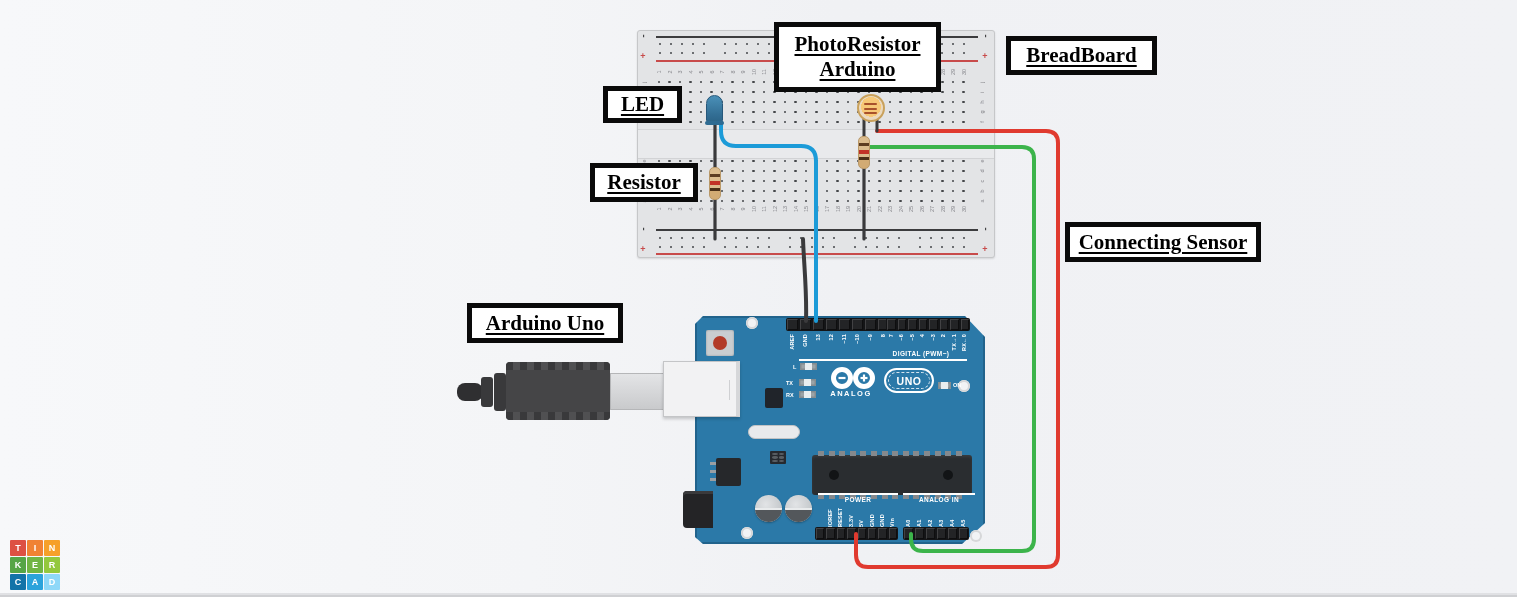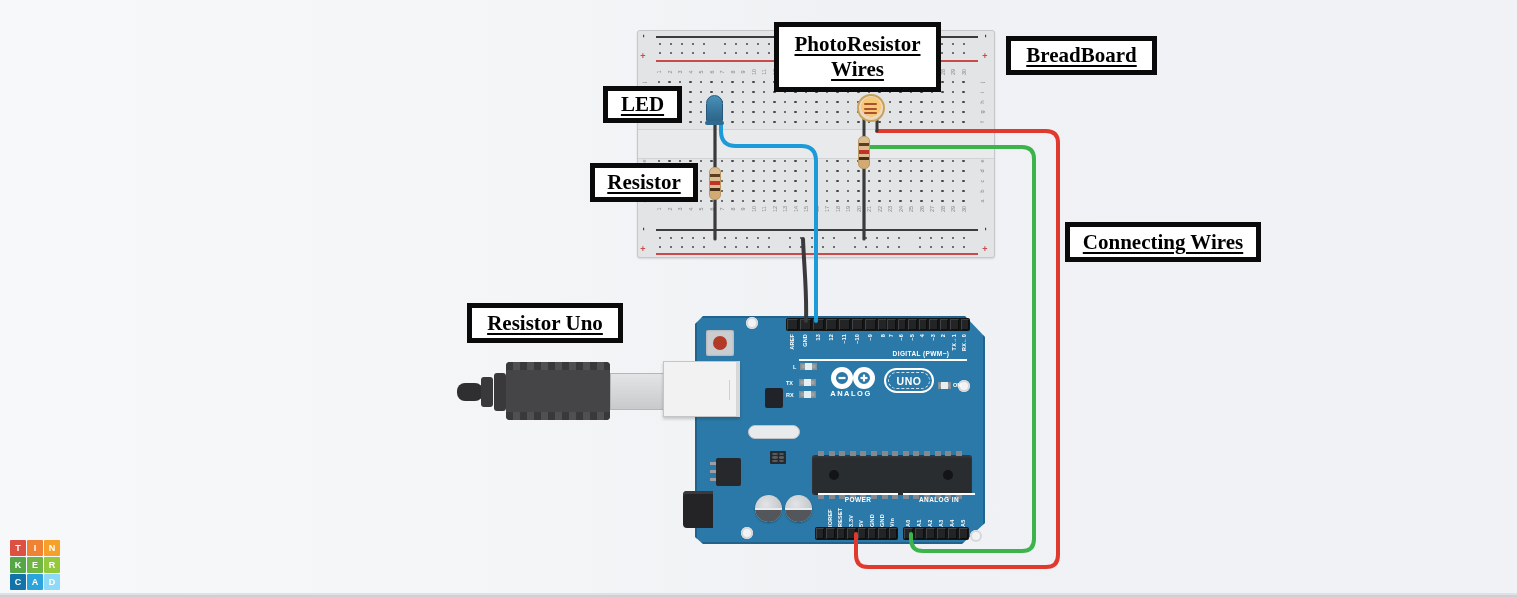--- a/index.html
+++ b/index.html
@@ -851,36 +851,36 @@
     <path stroke-width="3.2" d="M 715 124 L 715 167" stroke="#3a3a3c"></path>
     <path stroke-width="3.2" d="M 715 199 L 715 239" stroke="#3a3a3c"></path>
     <path stroke-width="3" d="M 864 119 L 864 137" stroke="#3a3a3c"></path>
     <path stroke-width="3" d="M 877 118 L 877 131" stroke="#3a3a3c"></path>
     <path stroke-width="3.2" d="M 864 168 L 864 239" stroke="#3a3a3c"></path>
   </g>
 </svg>
 
 <div class="boxlabel" style="left:774px;top:22px;width:167px;height:70px;">
   <span>PhotoResistor</span>
-  <span>Wires</span>
+  <span>Arduino</span>
 </div>
 <div class="boxlabel" style="left:1006px;top:36px;width:151px;height:39px;">
   <span>BreadBoard</span>
 </div>
 <div class="boxlabel" style="left:603px;top:86px;width:79px;height:37px;">
   <span>LED</span>
 </div>
 <div class="boxlabel" style="left:590px;top:163px;width:108px;height:39px;">
   <span>Resistor</span>
 </div>
 <div class="boxlabel" style="left:467px;top:303px;width:156px;height:40px;">
-  <span>Resistor Uno</span>
+  <span>Arduino Uno</span>
 </div>
 <div class="boxlabel" style="left:1065px;top:222px;width:196px;height:40px;">
-  <span>Connecting Wires</span>
+  <span>Connecting Sensor</span>
 </div>
 
 <div id="tinkercad-logo">
     <div class="tile" style="background: rgb(221, 81, 67);">T</div>
     <div class="tile" style="background: rgb(240, 130, 51);">I</div>
     <div class="tile" style="background: rgb(246, 160, 41);">N</div>
     <div class="tile" style="background: rgb(86, 165, 70);">K</div>
     <div class="tile" style="background: rgb(113, 181, 68);">E</div>
     <div class="tile" style="background: rgb(148, 200, 61);">R</div>
     <div class="tile" style="background: rgb(18, 115, 168);">C</div>

